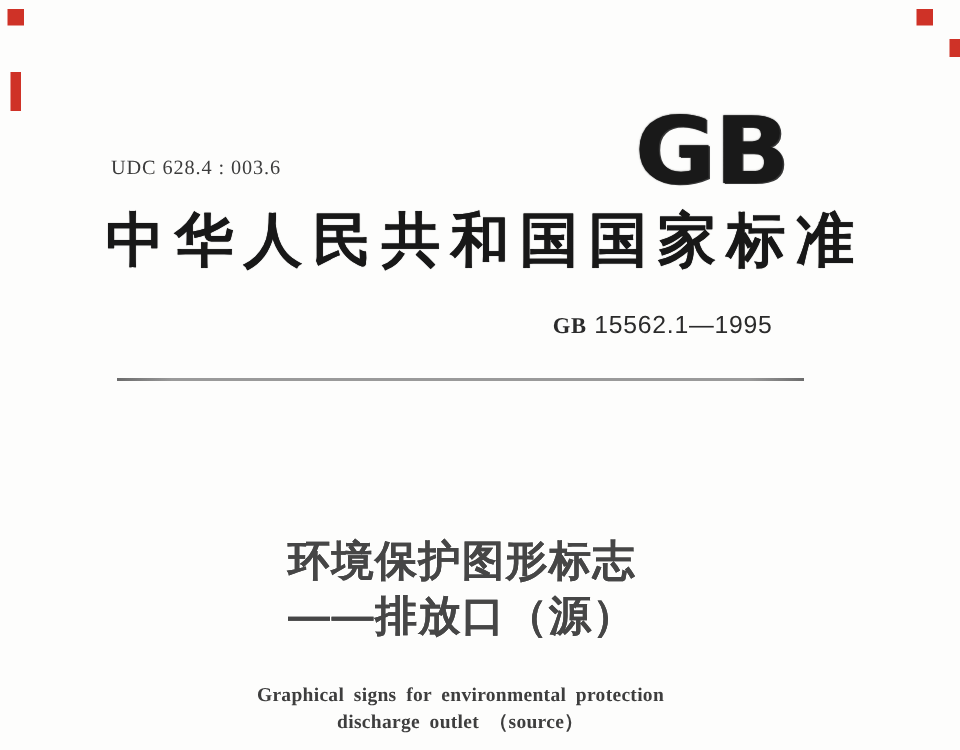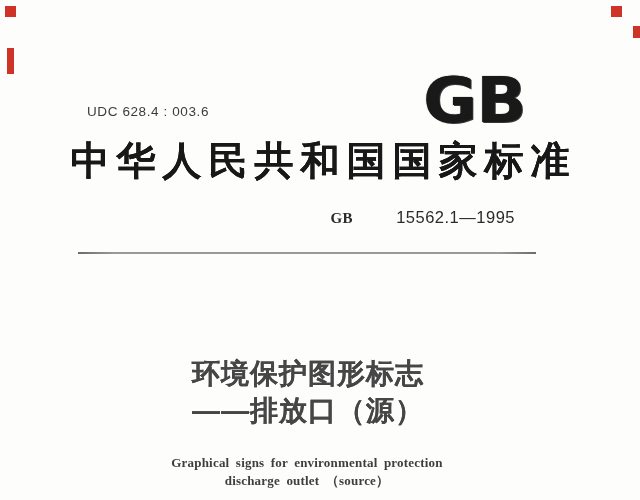--- a/index.html
+++ b/index.html
@@ -12,22 +12,22 @@
   }
 
   
   .scan-mark{position:absolute;background:#cf3227;}
   .scan-mark.tl{left:5px;top:6px;width:11px;height:11px;}
   .scan-mark.tr{left:611px;top:6px;width:11px;height:11px;}
   .scan-mark.left-bar{left:7px;top:48px;width:7px;height:26px;}
   .scan-mark.right-bar{left:633px;top:26px;width:7px;height:12px;}
 
   .udc-block{
-    position:absolute;left:87px;top:69px;
-    font-family:Liberation Sans, sans-serif;
+    position:absolute;left:74px;top:69px;
+    font-family:Liberation Serif, serif;
     font-size:13.5px;line-height:17px;
     color:#3c3c3c;letter-spacing:0.6px;white-space:pre;
   }
   .udc-line2{margin-top:1px;}
 
   .gb-logo{
     position:absolute;left:423px;top:70px;
     font-family:"DejaVu Sans","Liberation Sans",sans-serif;
     font-size:66px;font-weight:bold;line-height:1;
     letter-spacing:-1px;color:#191919;
@@ -47,21 +47,21 @@
 
   .std-num{
     position:absolute;right:125px;top:208px;
     color:#2b2b2b;white-space:nowrap;
   }
   .std-num .prefix{
     font-family:"Liberation Serif","DejaVu Serif",serif;
     font-weight:bold;font-size:15px;letter-spacing:0.5px;margin-right:5px;
   }
   .std-num .number{
-    font-size:16.5px;letter-spacing:0.5px;font-weight:500;margin-left:38px;
+    font-size:16.5px;letter-spacing:0.5px;font-weight:500;
   }
 
   .rule{
     position:absolute;left:78px;top:252px;width:458px;height:2px;
     background:linear-gradient(90deg,#6c6c6c,#9a9a9a 8%,#9a9a9a 92%,#6c6c6c);
   }
 
   .cn-title{
     position:absolute;left:-12px;width:640px;
     text-align:center;font-weight:bold;line-height:1;

